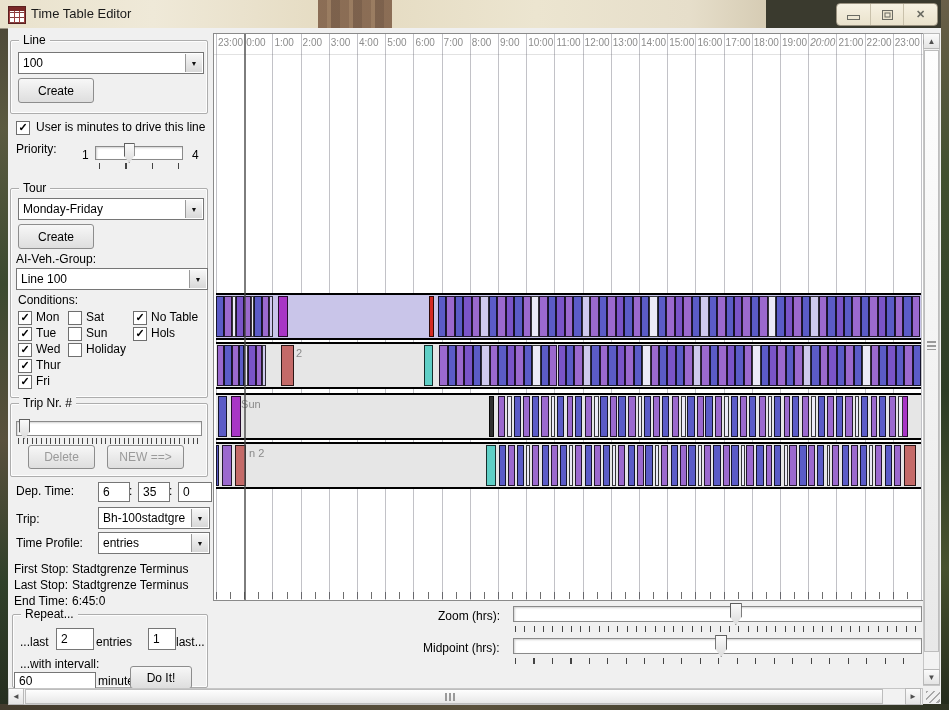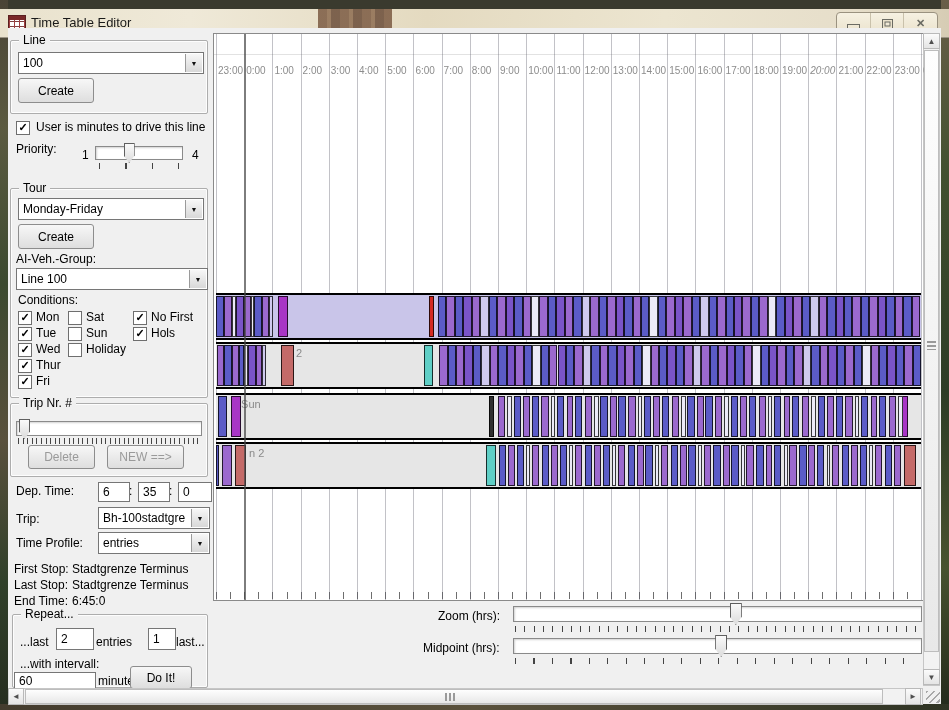--- a/index.html
+++ b/index.html
@@ -3,21 +3,21 @@
 <meta charset="utf-8">
 <style>
   html,body{margin:0;padding:0;}
   body{width:949px;height:710px;position:relative;overflow:hidden;
        font-family:"Liberation Sans", sans-serif;font-size:12px;color:#000;background:#3a3a2e;}
   .abs{position:absolute;}
   
   #edge-left{left:0;top:0;width:8px;height:710px;background:linear-gradient(180deg,#4a4436,#5b5a40 18%,#3c4a30 40%,#59503c 62%,#30402a 82%,#272e20);}
   #edge-right{left:941px;top:0;width:8px;height:710px;background:linear-gradient(180deg,#6a5f49,#41502f 25%,#2d3c26 55%,#48522f 80%,#232a1c);}
   #edge-bottom{left:0;top:704px;width:949px;height:6px;background:linear-gradient(90deg,#443c2e,#5a513c 50%,#2f3424);}
-  #titlebar{left:0;top:9px;width:949px;height:28px;
+  #titlebar{left:0;top:0;width:766px;height:28px;
      background:linear-gradient(90deg,#e9e2cd,#efe9d8 20%,#e4dac0 45%,#ece5d0 70%,#e6deca 90%,#d6ccb4);
      border-bottom:1px solid #9b9484;}
   #title-building{left:318px;top:0;width:74px;height:28px;background:
      repeating-linear-gradient(90deg,#7b5a42 0 9px,#8d6c50 9px 13px,#6a4c38 13px 22px);opacity:.85;}
   #title-icon{left:8px;top:6px;width:16px;height:16px;background:#fff;border:1px solid #5a2020;
      background-image:linear-gradient(#7a2828 0 4px,transparent 4px),
        repeating-linear-gradient(90deg,#a04040 0 1px,transparent 1px 5px),
        repeating-linear-gradient(#804040 0 1px,transparent 1px 5px);}
   #title-text{left:31px;top:6px;font-size:13px;color:#1a1a1a;}
   #win-controls{left:836px;top:3px;width:100px;height:21px;background:linear-gradient(#f6f1e2,#eae2cc);
@@ -39,21 +39,21 @@
      text-align:center;font-weight:bold;color:#000;}
   .field{background:#fff;border:1px solid #767676;font-size:12px;display:flex;align-items:center;padding-left:4px;}
   .lbl{font-size:12px;white-space:nowrap;}
   .channel{background:#fff;border:1px solid #8a8a8a;box-shadow:inset 1px 1px 2px rgba(0,0,0,.18);}
   .thumb{background:linear-gradient(#fafafa,#dcdcdc);border:1px solid #5f5f5f;
      clip-path:polygon(0 0,100% 0,100% 62%,50% 100%,0 62%);}
   
   #grid{left:213px;top:33px;width:710px;height:566px;background:#fff;border:1px solid #8a8a8a;overflow:hidden;}
   .gridline{position:absolute;top:0;bottom:0;width:1px;background:rgba(95,95,108,.38);}
   .gridline.day{width:2px;background:rgba(70,70,70,.7);z-index:6;}
-  .hour-label{position:absolute;top:3px;font-size:10px;color:#8c8c8c;white-space:nowrap;z-index:7;margin-top:28px;}
+  .hour-label{position:absolute;top:3px;font-size:10px;color:#8c8c8c;white-space:nowrap;z-index:7;}
   #ruler-sep{position:absolute;left:0;right:0;top:20px;height:1px;background:#e2e2e2;}
   .band{position:absolute;left:2px;width:705px;height:47px;border-top:2px solid #000;border-bottom:2px solid #000;box-sizing:border-box;}
   .trip{position:absolute;top:1px;bottom:1px;border:1px solid rgba(0,0,0,.78);box-sizing:border-box;}
   .band-label{position:absolute;top:3px;font-size:11px;color:#8a8a8a;z-index:3;}
   #halfticks{position:absolute;left:2px;width:705px;bottom:1px;height:7px;
      background:repeating-linear-gradient(90deg,#6e6e6e 0 1px,transparent 1px 14.1px);}
   
   .sb-track{background:#f2f2f2;border:1px solid #c6c6c6;box-sizing:border-box;}
   .sb-btn{position:absolute;background:linear-gradient(#fbfbfb,#e4e4e4);border:1px solid #b9b9b9;
      display:flex;align-items:center;justify-content:center;font-size:8px;color:#4f4f4f;box-sizing:border-box;}
@@ -136,21 +136,21 @@
     <div class="lbl" style="position: absolute; left: 26px; top: 50px;">Thur</div>
     <div class="cb" style="position: absolute; left: 8px; top: 67px;">✓</div>
     <div class="lbl" style="position: absolute; left: 26px; top: 66px;">Fri</div>
     <div class="cb" style="position: absolute; left: 58px; top: 3px;"></div>
     <div class="lbl" style="position: absolute; left: 76px; top: 2px;">Sat</div>
     <div class="cb" style="position: absolute; left: 58px; top: 19px;"></div>
     <div class="lbl" style="position: absolute; left: 76px; top: 18px;">Sun</div>
     <div class="cb" style="position: absolute; left: 58px; top: 35px;"></div>
     <div class="lbl" style="position: absolute; left: 76px; top: 34px;">Holiday</div>
     <div class="cb" style="position: absolute; left: 123px; top: 3px;">✓</div>
-    <div class="lbl" style="position: absolute; left: 141px; top: 2px;">No First</div>
+    <div class="lbl" style="position: absolute; left: 141px; top: 2px;">No Table</div>
     <div class="cb" style="position: absolute; left: 123px; top: 19px;">✓</div>
     <div class="lbl" style="position: absolute; left: 141px; top: 18px;">Hols</div>
   </div>
 
 <div class="abs gbox" style="left:10px;top:403px;width:196px;height:72px;">
   <span class="glabel">Trip Nr. #</span>
 </div>
 <div class="abs channel" style="left:16px;top:421px;width:184px;height:13px;"></div>
 <div class="abs thumb" style="left:19px;top:419px;width:9px;height:18px;"></div>
 <div class="abs ticksrow" style="left:18px;top:438px;width:180px;background:repeating-linear-gradient(90deg,#444 0 1px,transparent 1px 4.6px);"></div>

